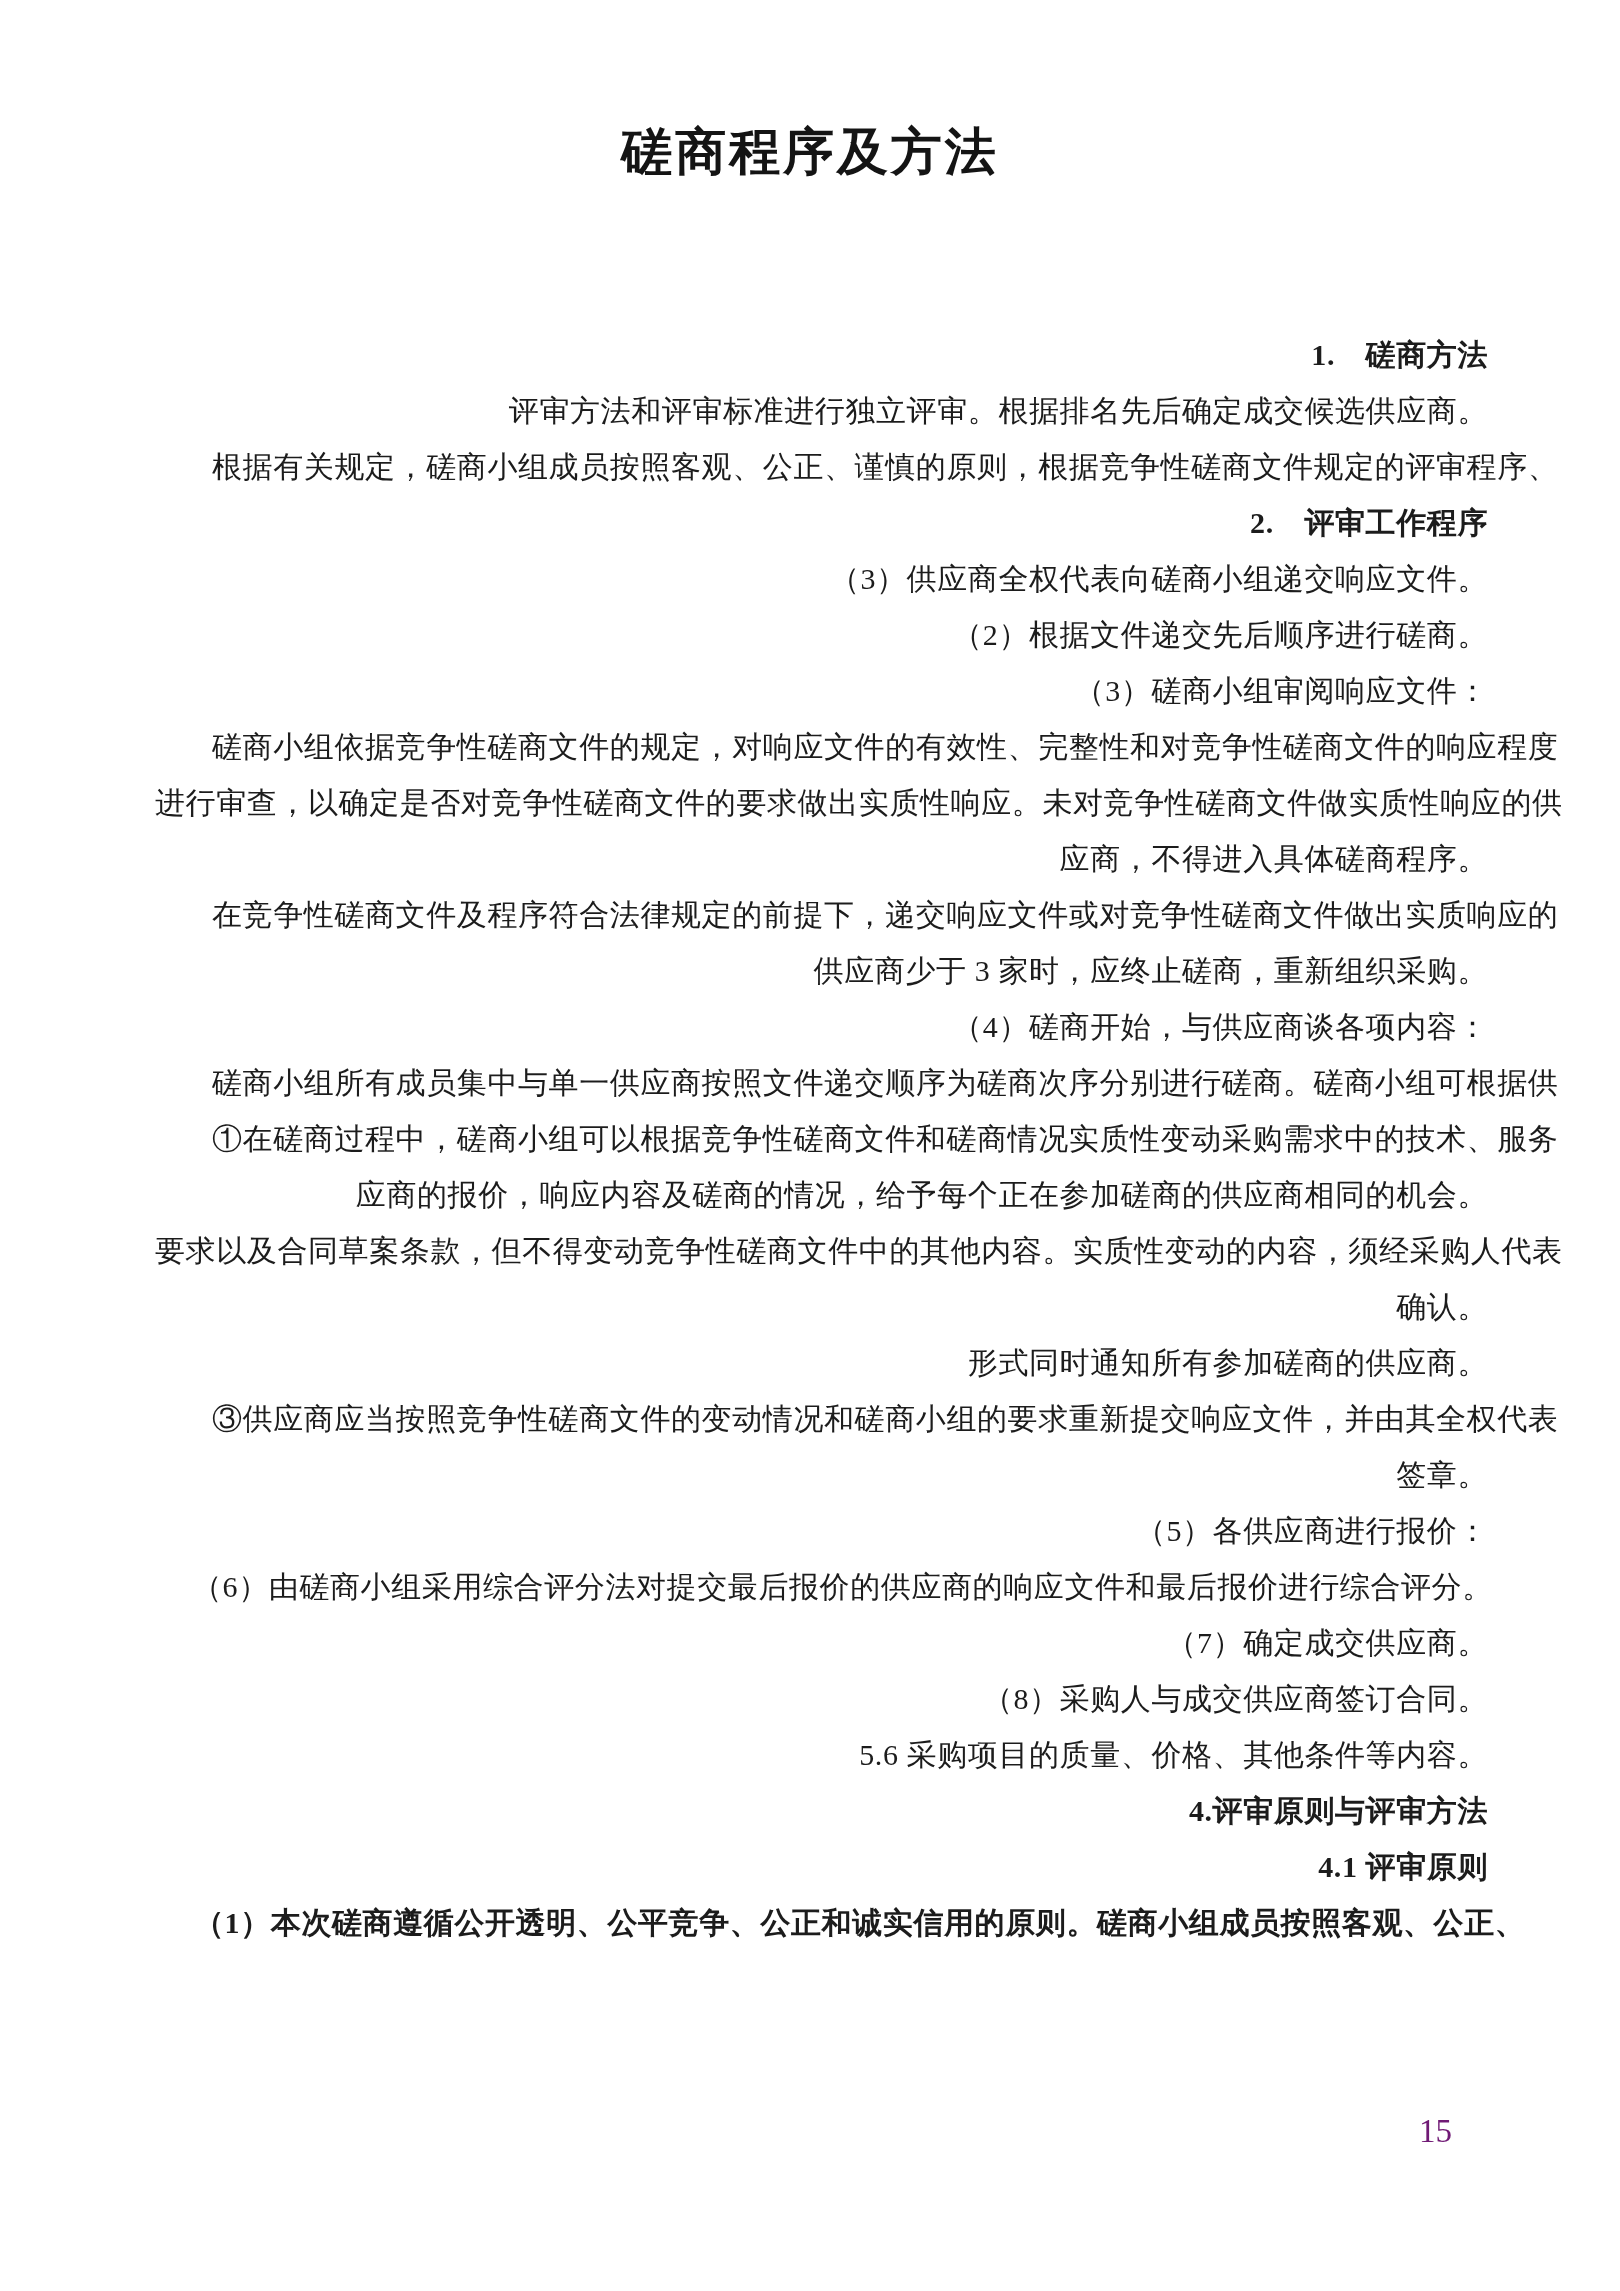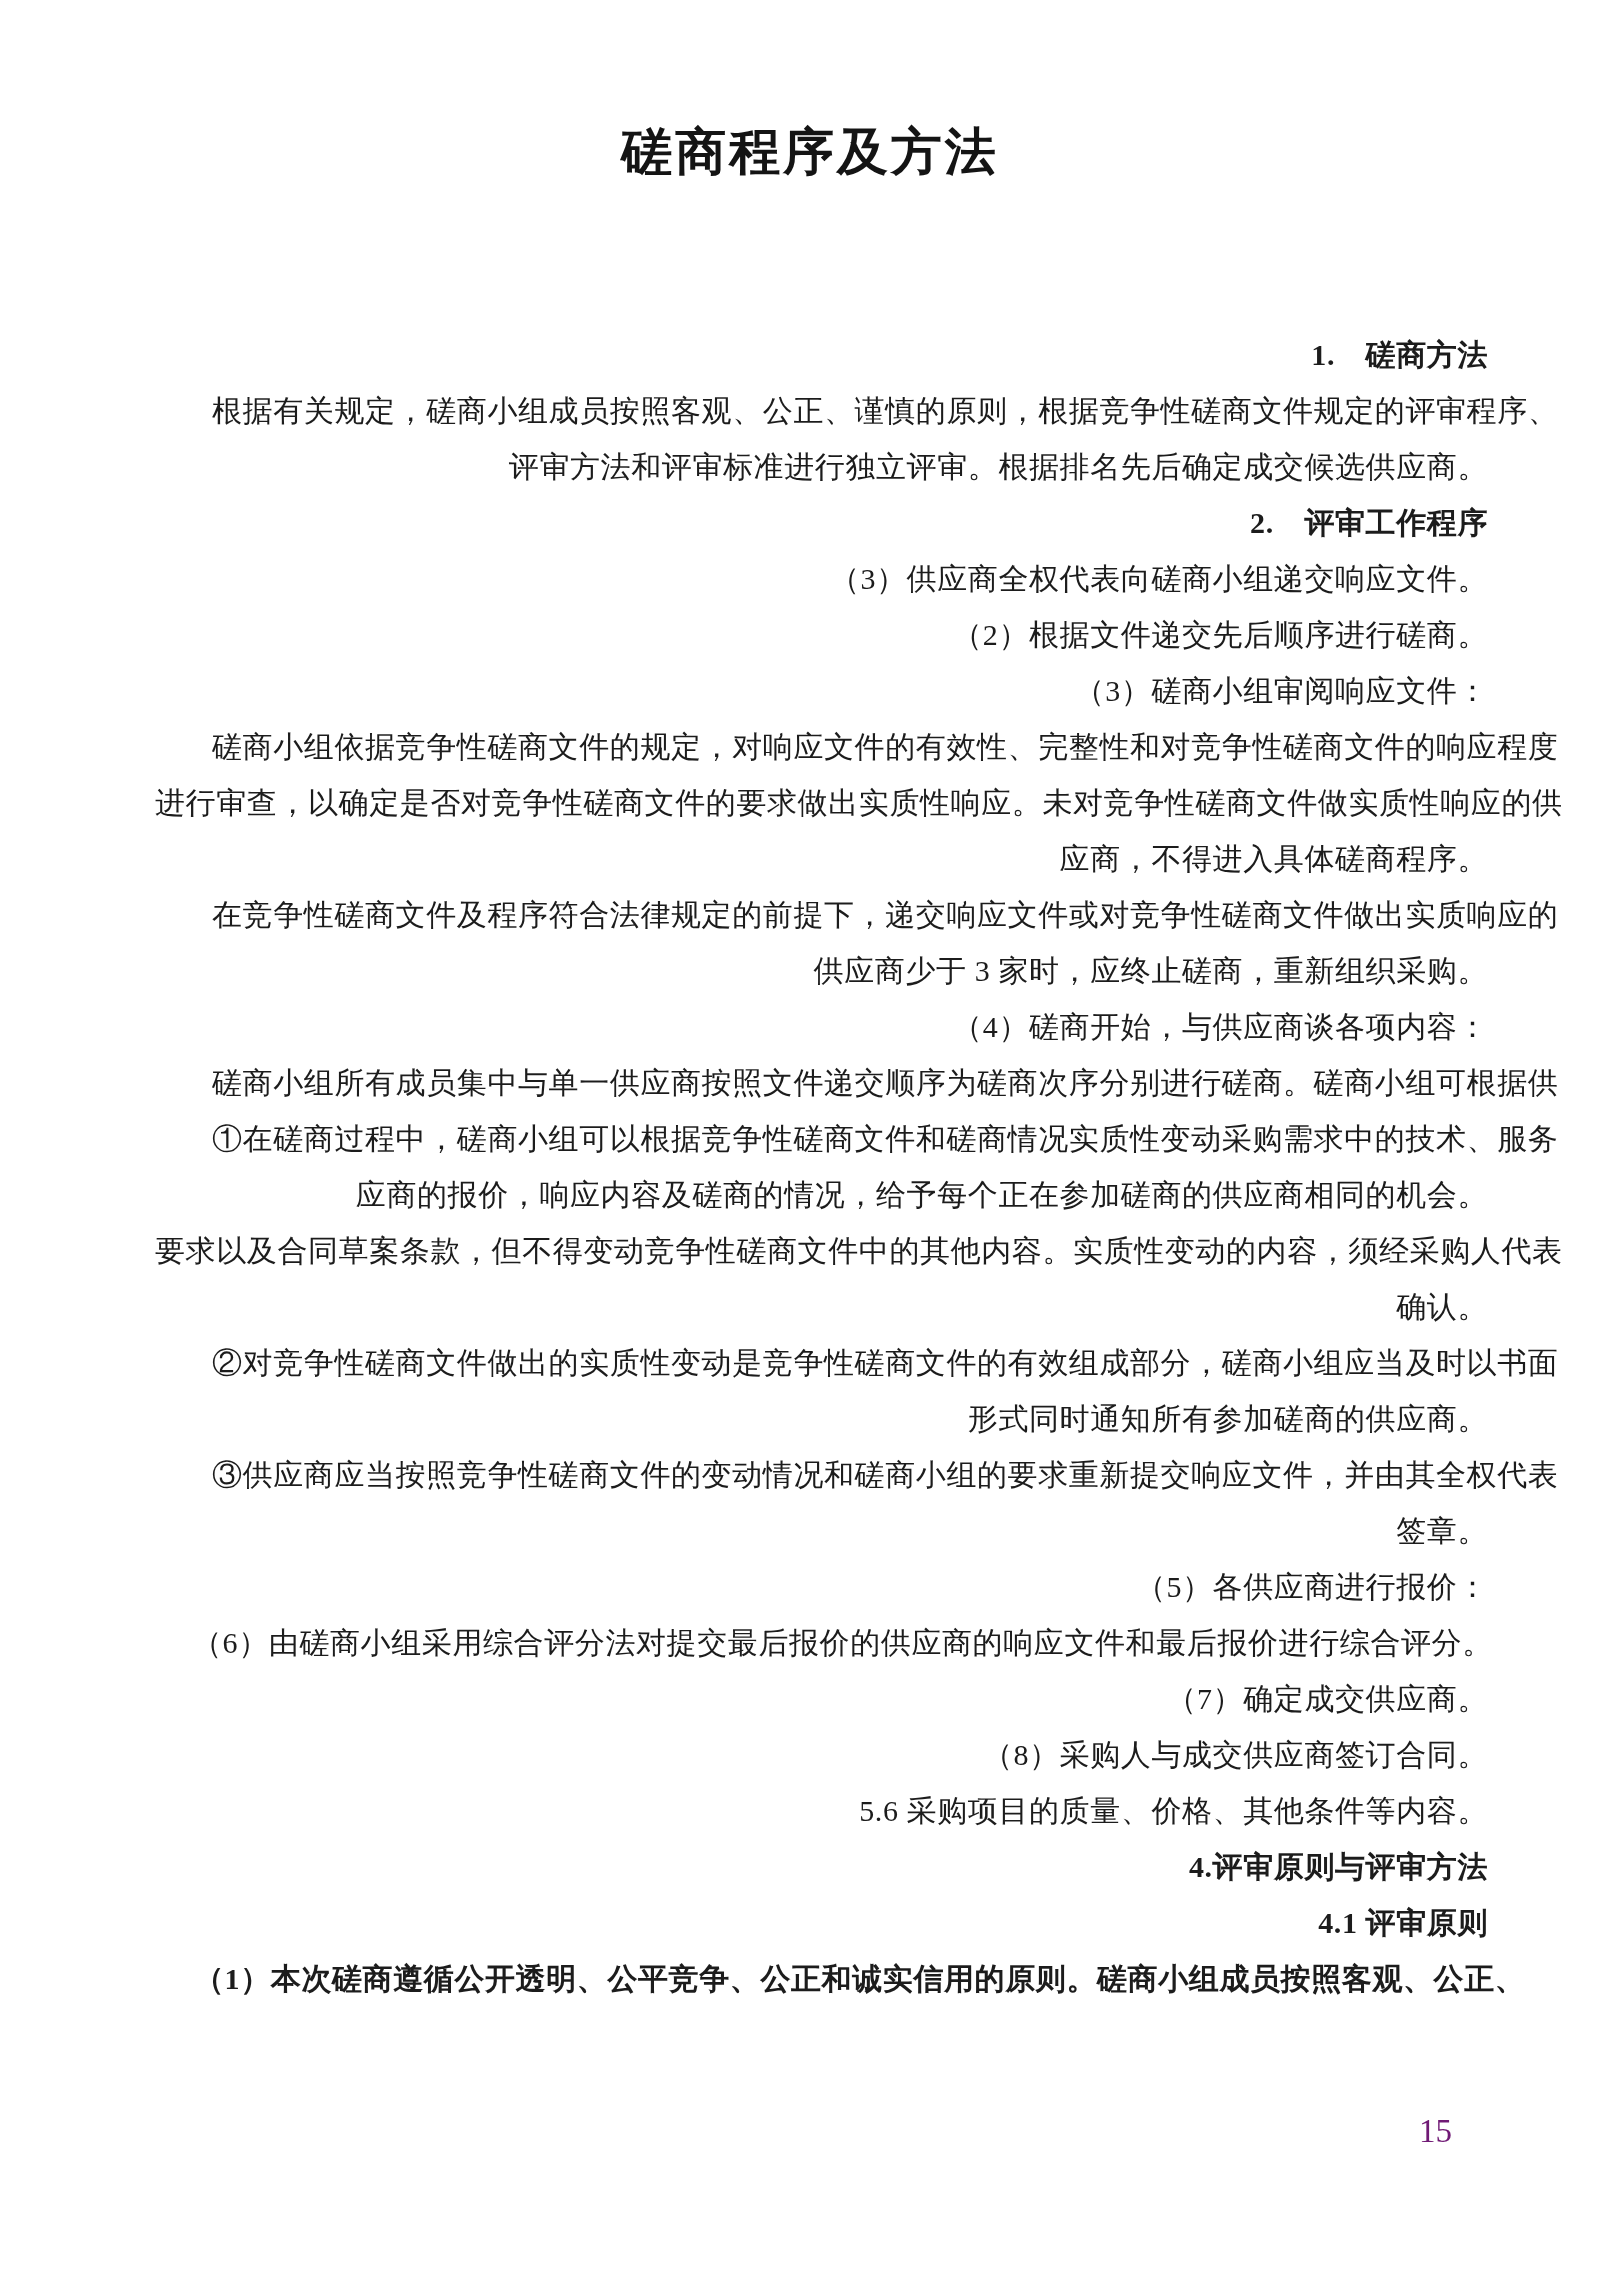--- a/index.html
+++ b/index.html
@@ -57,38 +57,37 @@
     color: #701a75;
   }
 </style>
 </head>
 <body>
 
 <div class="page">
   <div class="doc-title">磋商程序及方法</div>
   <div class="content" id="content">
       <div class="line style-h">1.　磋商方法</div>
+      <div class="line style-c">评审方法和评审标准进行独立评审。根据排名先后确定成交候选供应商。</div>
       <div class="line style-f">根据有关规定，磋商小组成员按照客观、公正、谨慎的原则，根据竞争性磋商文件规定的评审程序、</div>
-      <div class="line style-c">评审方法和评审标准进行独立评审。根据排名先后确定成交候选供应商。</div>
       <div class="line style-h">2.　评审工作程序</div>
       <div class="line style-i">（3）供应商全权代表向磋商小组递交响应文件。</div>
       <div class="line style-i">（2）根据文件递交先后顺序进行磋商。</div>
       <div class="line style-i">（3）磋商小组审阅响应文件：</div>
       <div class="line style-f">磋商小组依据竞争性磋商文件的规定，对响应文件的有效性、完整性和对竞争性磋商文件的响应程度</div>
       <div class="line style-c">进行审查，以确定是否对竞争性磋商文件的要求做出实质性响应。未对竞争性磋商文件做实质性响应的供</div>
       <div class="line style-c">应商，不得进入具体磋商程序。</div>
       <div class="line style-f">在竞争性磋商文件及程序符合法律规定的前提下，递交响应文件或对竞争性磋商文件做出实质响应的</div>
       <div class="line style-c">供应商少于 3 家时，应终止磋商，重新组织采购。</div>
       <div class="line style-i">（4）磋商开始，与供应商谈各项内容：</div>
       <div class="line style-f">磋商小组所有成员集中与单一供应商按照文件递交顺序为磋商次序分别进行磋商。磋商小组可根据供</div>
       <div class="line style-f">①在磋商过程中，磋商小组可以根据竞争性磋商文件和磋商情况实质性变动采购需求中的技术、服务</div>
       <div class="line style-c">应商的报价，响应内容及磋商的情况，给予每个正在参加磋商的供应商相同的机会。</div>
       <div class="line style-c">要求以及合同草案条款，但不得变动竞争性磋商文件中的其他内容。实质性变动的内容，须经采购人代表</div>
       <div class="line style-c">确认。</div>
-      <div class="line style-f">②对竞争性磋商文件做出的实质性变动是竞争性磋商文件的有效组成部分，磋商小组应当及时以书面</div>
       <div class="line style-c">形式同时通知所有参加磋商的供应商。</div>
       <div class="line style-f">③供应商应当按照竞争性磋商文件的变动情况和磋商小组的要求重新提交响应文件，并由其全权代表</div>
       <div class="line style-c">签章。</div>
       <div class="line style-i">（5）各供应商进行报价：</div>
       <div class="line style-i">（6）由磋商小组采用综合评分法对提交最后报价的供应商的响应文件和最后报价进行综合评分。</div>
       <div class="line style-i">（7）确定成交供应商。</div>
       <div class="line style-i">（8）采购人与成交供应商签订合同。</div>
       <div class="line style-s1">5.6 采购项目的质量、价格、其他条件等内容。</div>
       <div class="line style-h">4.评审原则与评审方法</div>
       <div class="line style-hs">4.1 评审原则</div>

